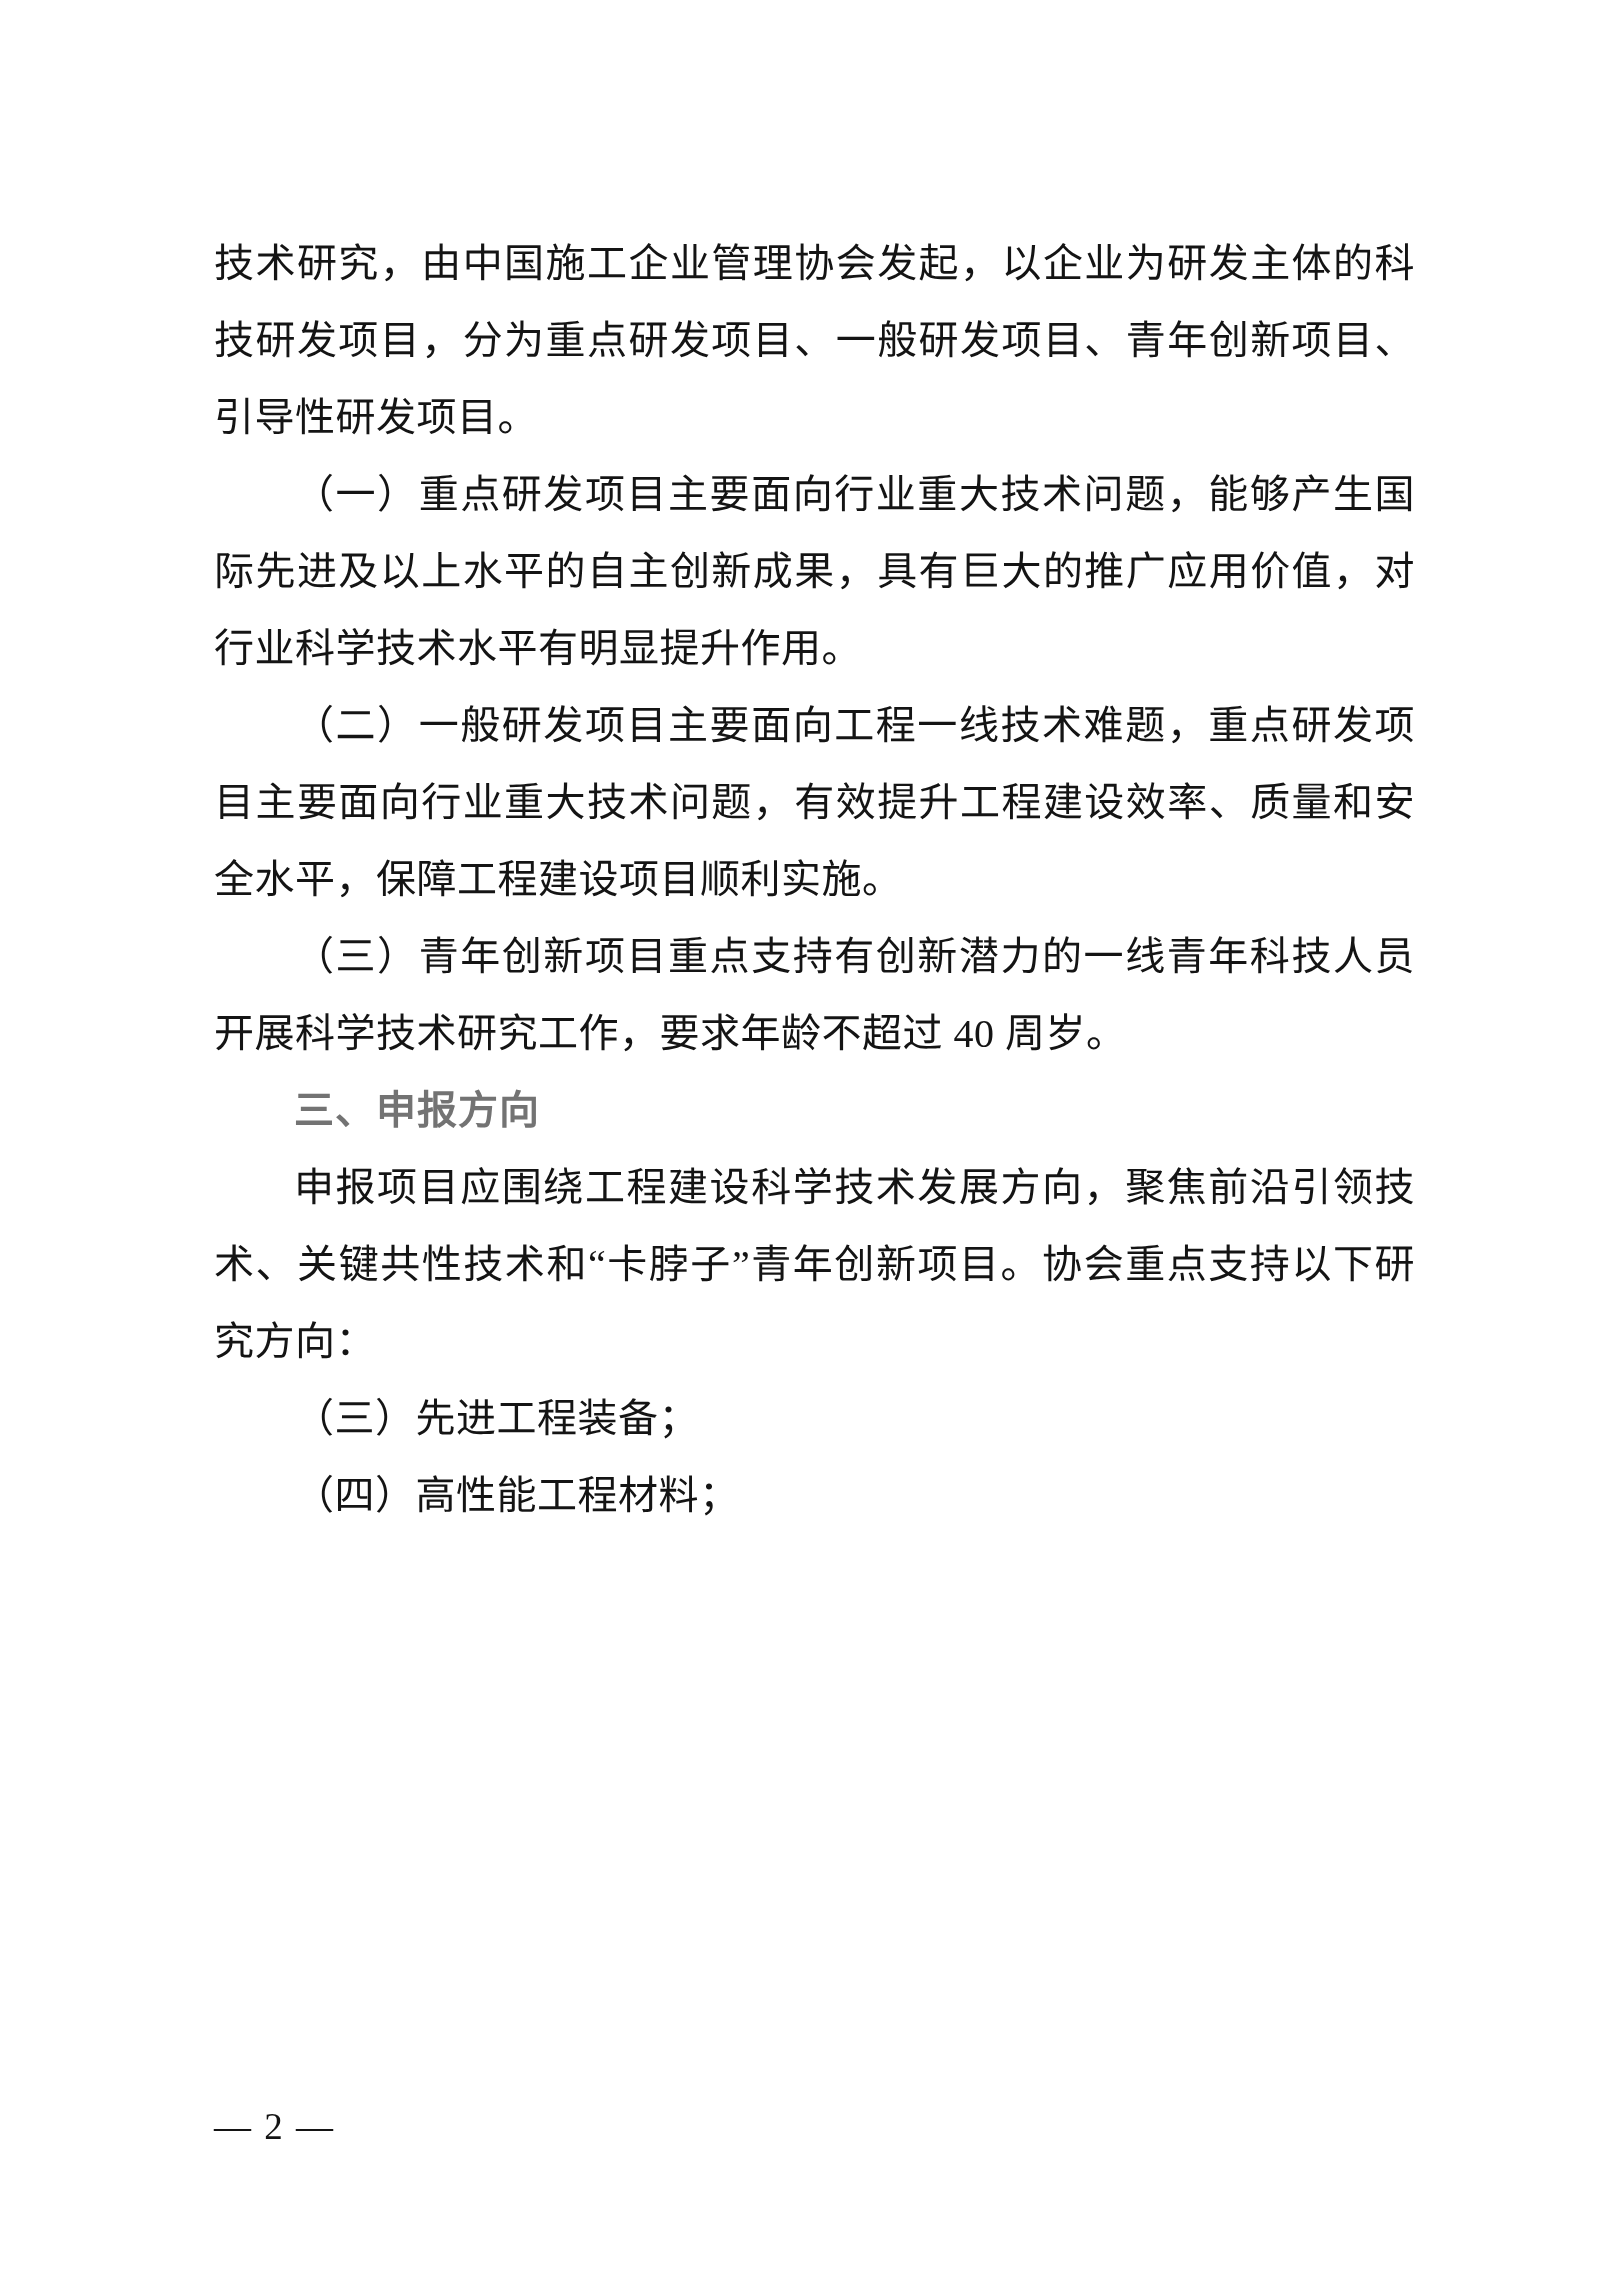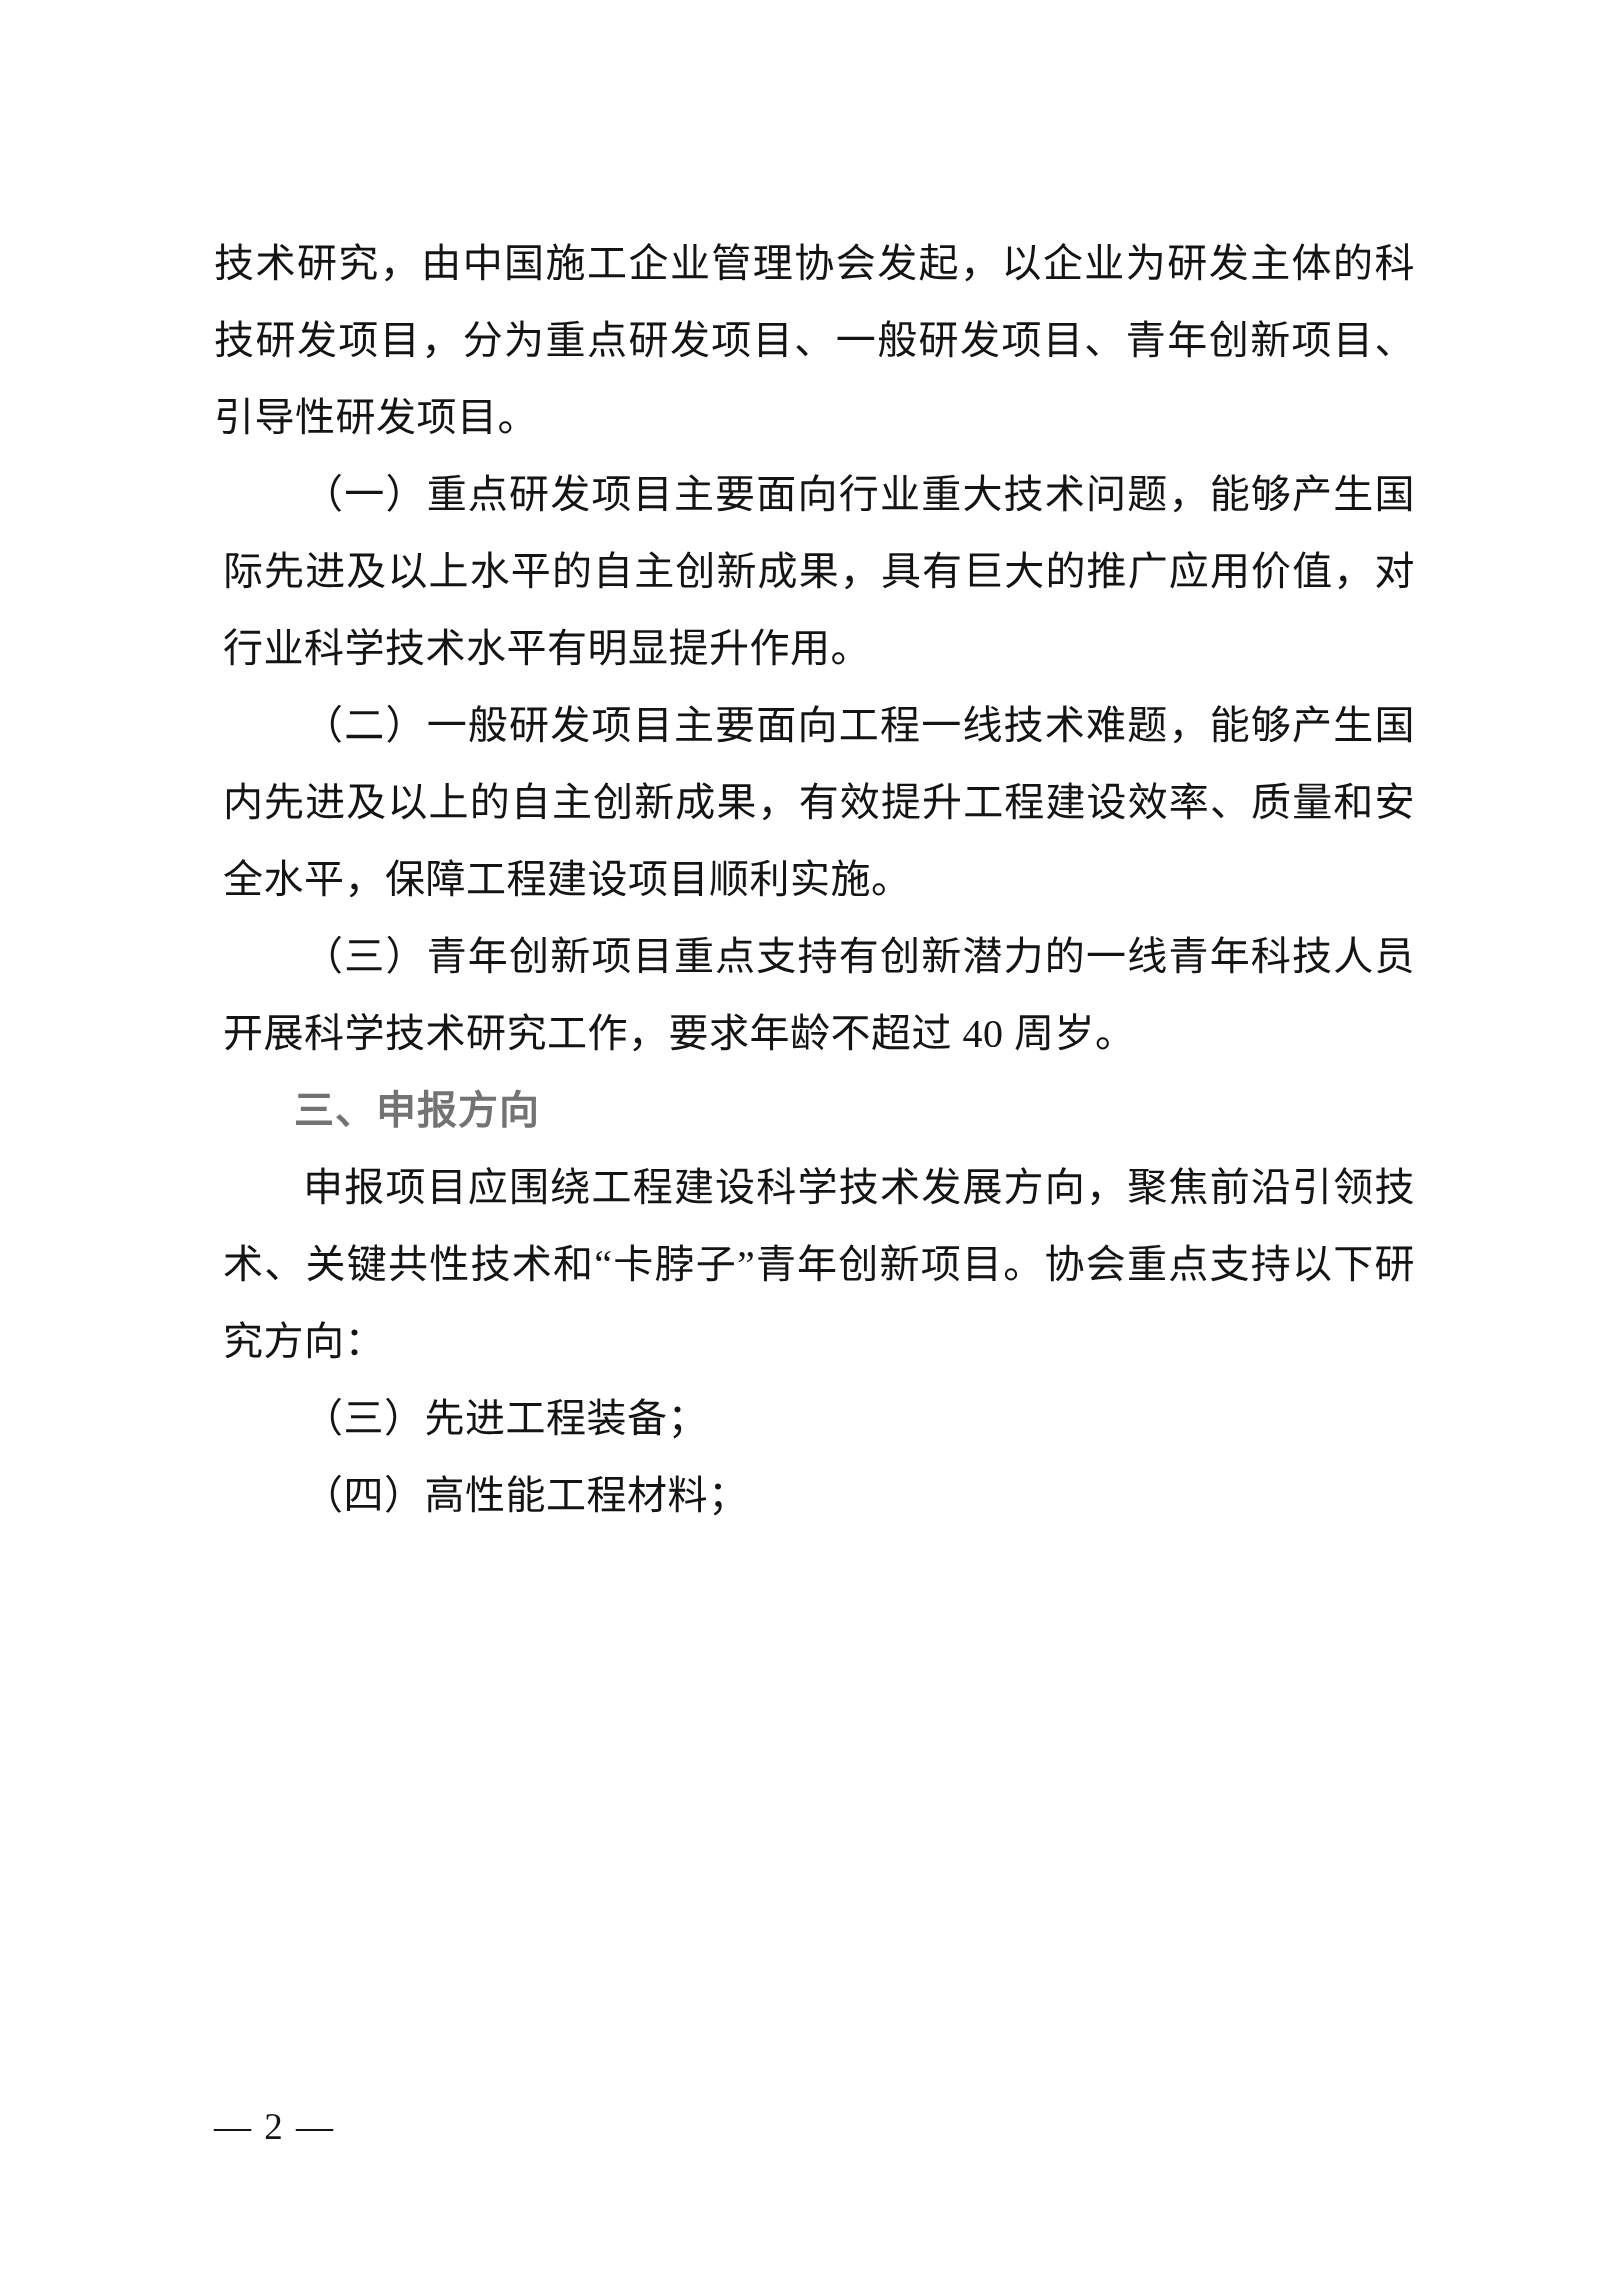--- a/index.html
+++ b/index.html
@@ -33,21 +33,20 @@
     font-size: 40px;
     line-height: 77px;
     letter-spacing: 0.5px;
     text-align: justify;
     text-justify: inter-ideograph;
     margin: 0;
     color: #141414;
   }
   .indent {
     text-indent: 80px;
-    margin-left: 9px;
   }
   .heading {
     font-size: 40px;
     line-height: 77px;
     margin: 0;
     text-indent: 80px;
     font-weight: bold;
     letter-spacing: 1px;
     color: #737373;
     font-family: "Liberation Sans", "DejaVu Sans", sans-serif;
@@ -67,21 +66,21 @@
 </head>
 <body>
 
 <div class="page">
   <div class="content">
 
     <p class="para">技术研究，由中国施工企业管理协会发起，以企业为研发主体的科技研发项目，分为重点研发项目、一般研发项目、青年创新项目、引导性研发项目。</p>
 
     <p class="para indent">（一）重点研发项目主要面向行业重大技术问题，能够产生国际先进及以上水平的自主创新成果，具有巨大的推广应用价值，对行业科学技术水平有明显提升作用。</p>
 
-    <p class="para indent">（二）一般研发项目主要面向工程一线技术难题，能够产生国内先进及以上的自主创新成果，有效提升工程建设效率、质量和安全水平，保障工程建设项目顺利实施。</p>
+    <p class="para indent">（二）一般研发项目主要面向工程一线技术难题，重点研发项目主要面向行业重大技术问题，有效提升工程建设效率、质量和安全水平，保障工程建设项目顺利实施。</p>
 
     <p class="para indent">（三）青年创新项目重点支持有创新潜力的一线青年科技人员开展科学技术研究工作，要求年龄不超过 40 周岁。</p>
 
 
     <h2 class="heading">三、申报方向</h2>
 
     <p class="para indent">申报项目应围绕工程建设科学技术发展方向，聚焦前沿引领技术、关键共性技术和“卡脖子”青年创新项目。协会重点支持以下研究方向：</p>
 
 
 

